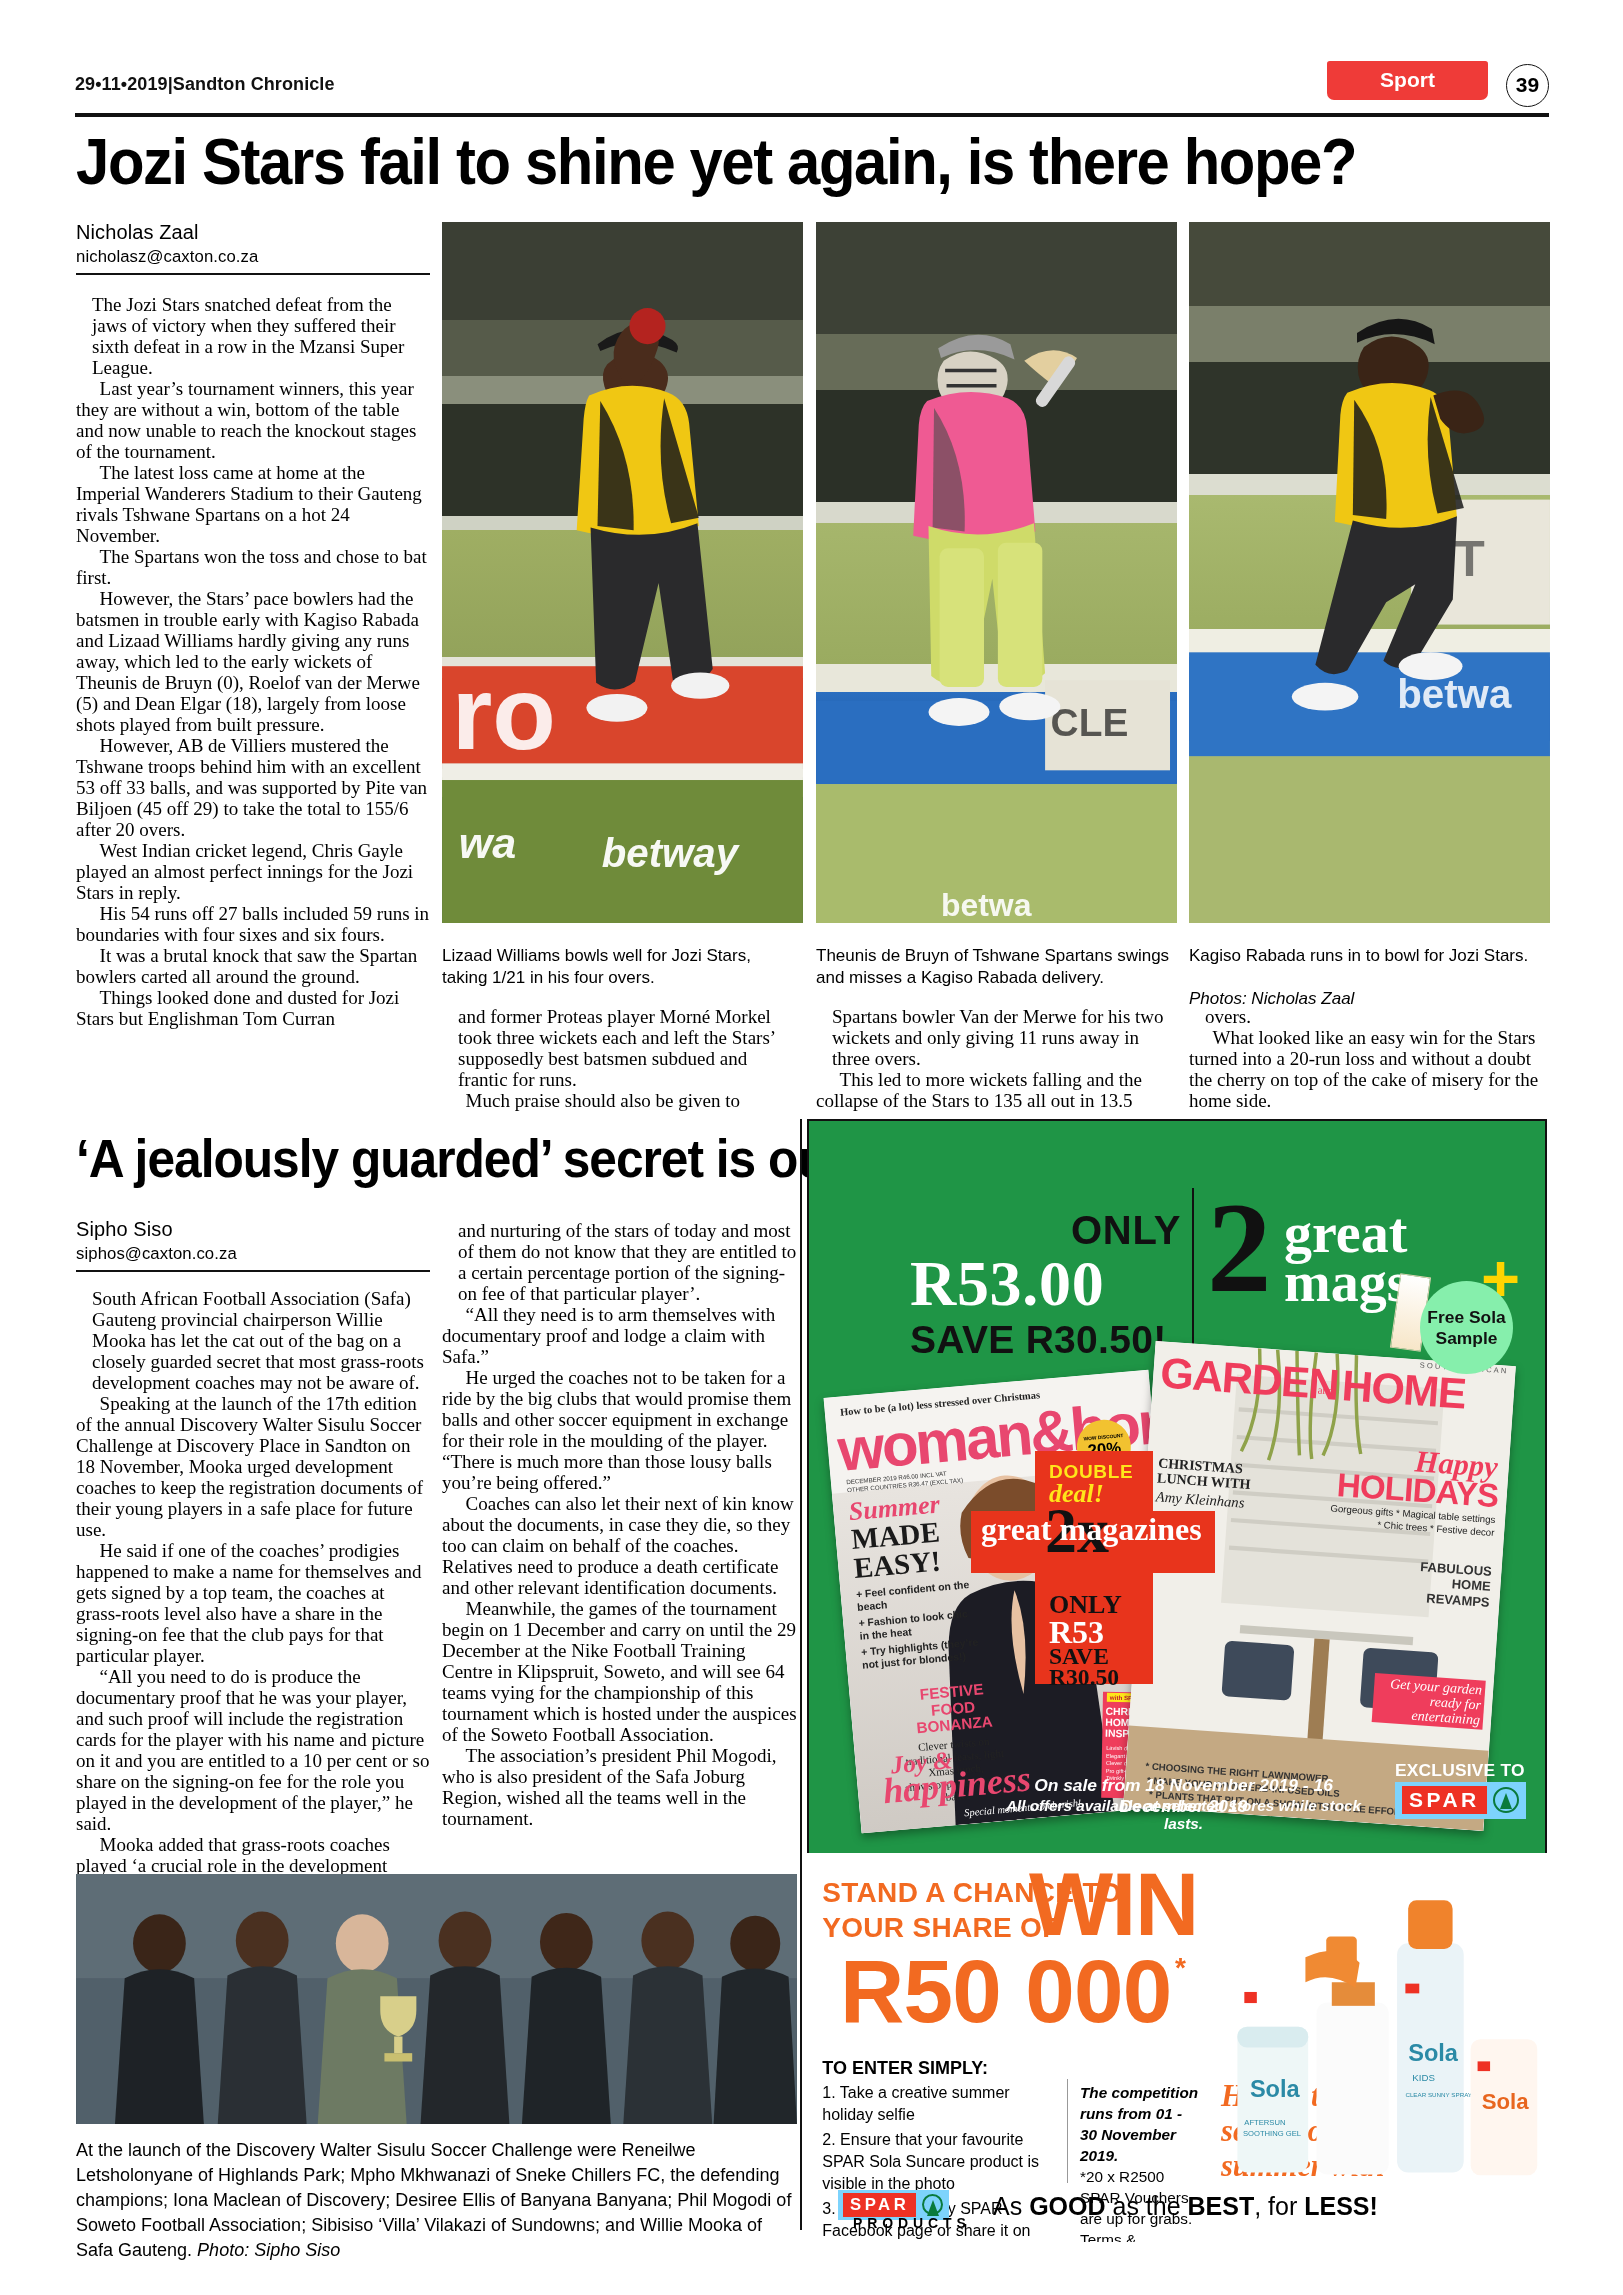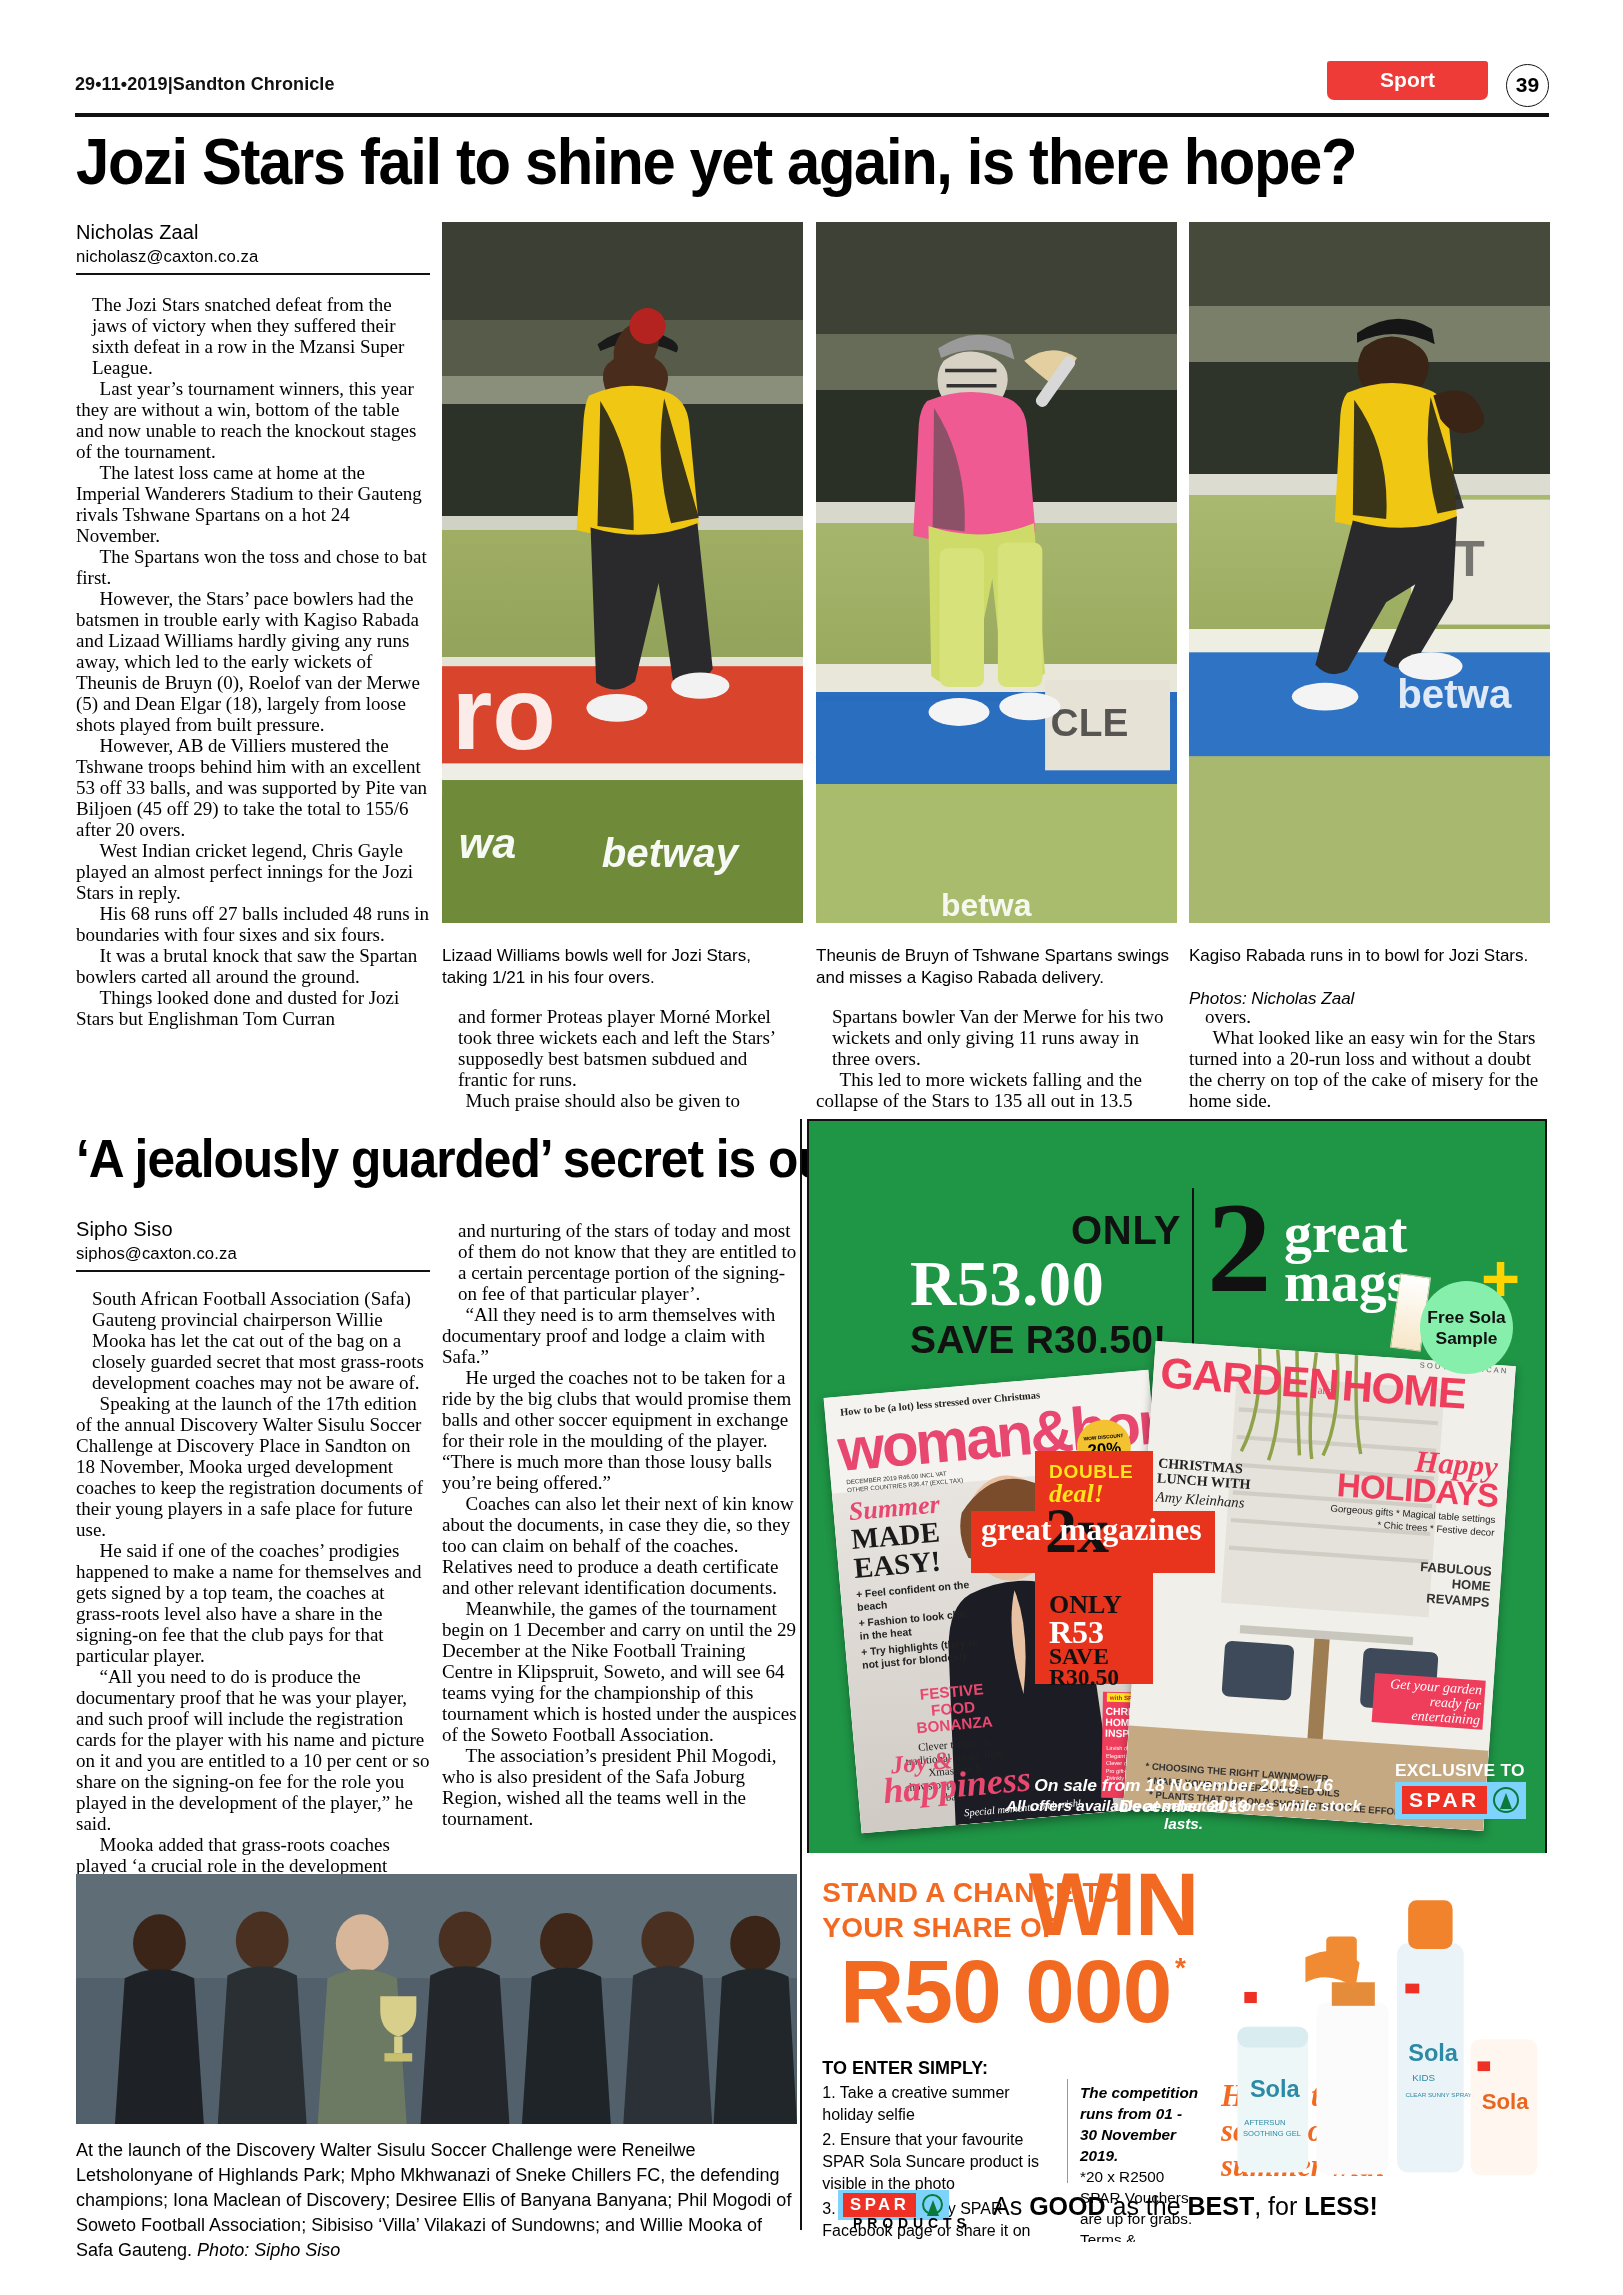--- a/index.html
+++ b/index.html
@@ -230,21 +230,21 @@
   </div>
 
   <div class="col" id="a1c1" style="left:76px;top:294px;width:355px;">
       <p class="first">The Jozi Stars snatched defeat from the jaws of victory when they suffered their sixth defeat in a row in the Mzansi Super League.</p>
       <p>Last year’s tournament winners, this year they are without a win, bottom of the table and now unable to reach the knockout stages of the tournament.</p>
       <p>The latest loss came at home at the Imperial Wanderers Stadium to their Gauteng rivals Tshwane Spartans on a hot 24 November.</p>
       <p>The Spartans won the toss and chose to bat first.</p>
       <p>However, the Stars’ pace bowlers had the batsmen in trouble early with Kagiso Rabada and Lizaad Williams hardly giving any runs away, which led to the early wickets of Theunis de Bruyn (0), Roelof van der Merwe (5) and Dean Elgar (18), largely from loose shots played from built pressure.</p>
       <p>However, AB de Villiers mustered the Tshwane troops behind him with an excellent 53 off 33 balls, and was supported by Pite van Biljoen (45 off 29) to take the total to 155/6 after 20 overs.</p>
       <p>West Indian cricket legend, Chris Gayle played an almost perfect innings for the Jozi Stars in reply.</p>
-      <p>His 68 runs off 27 balls included 48 runs in boundaries with four sixes and six fours.</p>
+      <p>His 54 runs off 27 balls included 59 runs in boundaries with four sixes and six fours.</p>
       <p>It was a brutal knock that saw the Spartan bowlers carted all around the ground.</p>
       <p>Things looked done and dusted for Jozi Stars but Englishman Tom Curran</p>
     </div>
 
   <div class="photo" id="photo1" style="left:442px;top:222px;width:361px;height:701px;">
     <div class="sky"></div>
     <svg viewBox="0 0 520 1010" width="361" height="701" style="position:absolute;inset:0;">
 
       <rect x="0" y="640" width="520" height="140" fill="#d9452c"></rect>
       <text x="14" y="760" font-family="Liberation Sans" font-size="150" font-weight="bold" fill="#ffffff" opacity=".9">ro</text>

